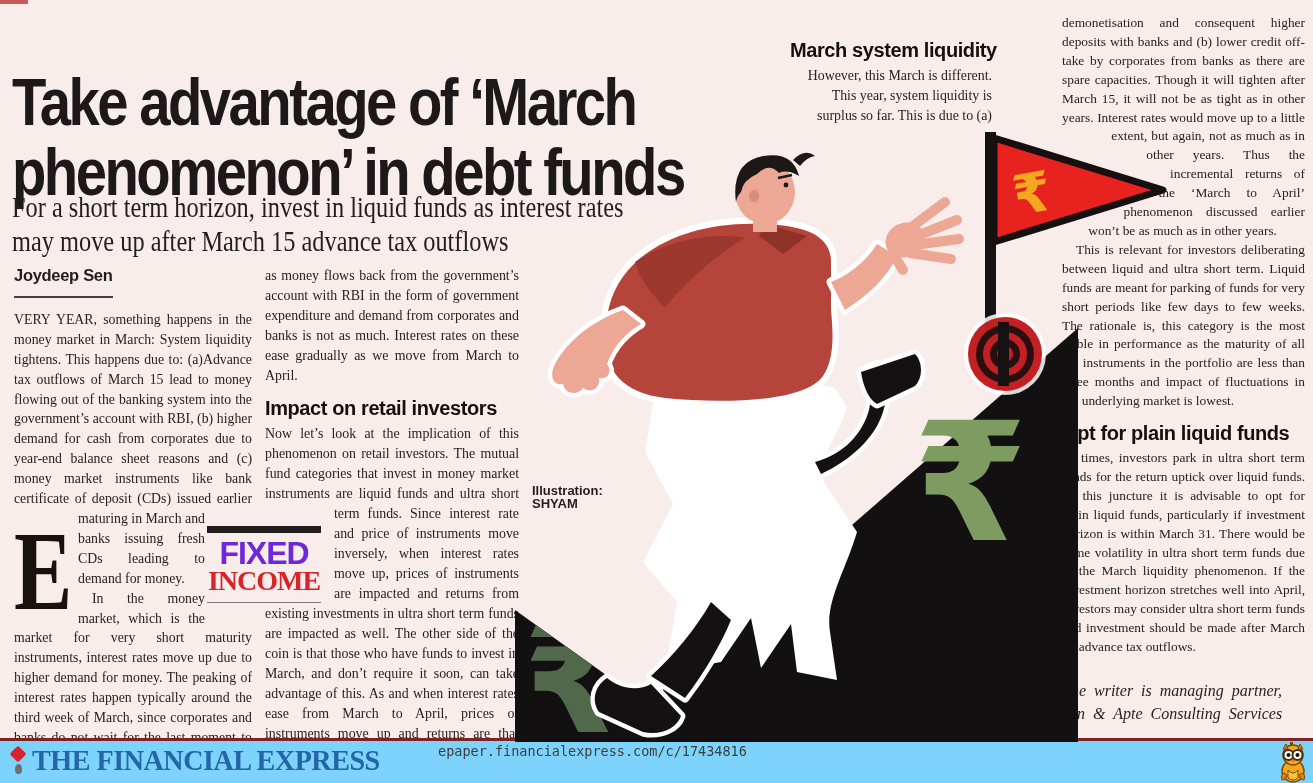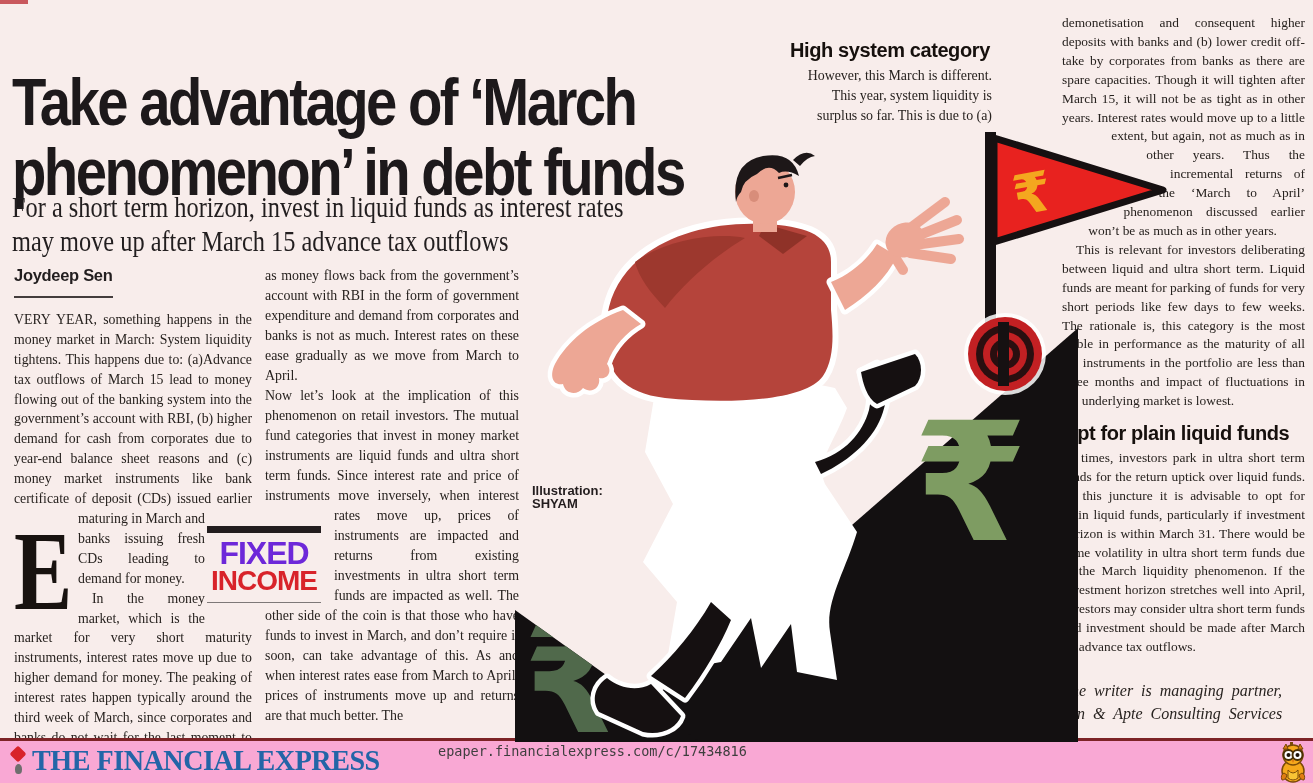--- a/index.html
+++ b/index.html
@@ -66,34 +66,34 @@
 
   
   .badge{
     position:absolute;left:207px;top:526px;width:114px;text-align:center;
     font-family:"Liberation Sans",sans-serif;font-weight:700;
   }
   .badge-bar{height:7px;background:#231d1e;margin-bottom:7px;}
   .badge-fixed{font-size:32px;line-height:26px;letter-spacing:-1px;color:#6d28d9;}
   .badge-income{
     font-size:28px;line-height:30px;letter-spacing:-1px;color:#d8232a;
-    border-bottom:1.5px solid #7e7878;padding-bottom:6px;
+    border-bottom:1.5px solid #7e7878;padding-bottom:6px;font-family:Liberation Serif, serif;
   }
 
   .illus-credit{
     position:absolute;left:532px;top:484px;
     font-family:"Liberation Sans",sans-serif;font-weight:700;
     font-size:13px;line-height:13px;color:#231d1e;z-index:3;
   }
   .illus-credit span{display:block;}
   .illus{position:absolute;left:515px;top:132px;width:660px;height:610px;z-index:2;pointer-events:none;}
 
   
   .footer-rule{position:absolute;left:0;top:738px;width:1313px;height:3px;background:#7d2326;}
-  .footer{position:absolute;left:0;top:741px;width:1313px;height:42px;background:#f9a8d4;}
+  .footer{position:absolute;left:0;top:741px;width:1313px;height:42px;background:#7dd3fc;}
   .fe-mark{position:absolute;left:10px;top:6px;width:16px;height:30px;}
   .fe-mark .m-top{width:12px;height:12px;background:#d8232a;transform:rotate(45deg);margin:1px auto 0;border-radius:2px;}
   .fe-mark .m-bot{width:7px;height:10px;background:#6e6e6e;margin:4px auto 0;border-radius:50% 50% 45% 45%;}
   .fe-brand{
     position:absolute;left:32px;top:3px;
     font-family:"Liberation Serif",serif;font-weight:700;font-size:29px;
     letter-spacing:-0.5px;color:#2365a7;transform:scaleX(0.97);transform-origin:0 0;
   }
   .fe-meta{
     position:absolute;left:438px;top:2px;
@@ -124,25 +124,26 @@
   <span class="s1b" aria-hidden="true"></span>
   <span class="dropcap">E</span>
   <p>VERY YEAR, something happens in the money market in March: System liquidity tightens. This happens due to: (a)Advance tax outflows of March 15 lead to money flowing out of the banking system into the government’s account with RBI, (b) higher demand for cash from corporates due to year-end balance sheet reasons and (c) money market instruments like bank certificate of deposit (CDs) issued earlier maturing in March and banks issuing fresh CDs leading to demand for money.</p>
   <p class="indent">In the money market, which is the market for very short maturity instruments, interest rates move up due to higher demand for money. The peaking of interest rates happen typically around the third week of March, since corporates and banks do not wait for the last moment to manage their balance sheets. System liquidity eases in April,</p>
 </div>
 
 <div class="bodycol col2">
   <span class="s2a" aria-hidden="true"></span>
   <span class="s2b" aria-hidden="true"></span>
   <p>as money flows back from the government’s account with RBI in the form of government expenditure and demand from corporates and banks is not as much. Interest rates on these ease gradually as we move from March to April.</p>
+  <h3 class="colheading">Impact on retail investors</h3>
   <p>Now let’s look at the implication of this phenomenon on retail investors. The mutual fund categories that invest in money market instruments are liquid funds and ultra short term funds. Since interest rate and price of instruments move inversely, when interest rates move up, prices of instruments are impacted and returns from existing investments in ultra short term funds are impacted as well. The other side of the coin is that those who have funds to invest in March, and don’t require it soon, can take advantage of this. As and when interest rates ease from March to April, prices of instruments move up and returns are that much better. The</p>
 </div>
 
 <div class="bodycol col3">
-  <h3 class="colheading">High system category</h3>
+  <h3 class="colheading">March system liquidity</h3>
   <p class="align-right">However, this March is different. This year, system liquidity is surplus so far. This is due to (a)</p>
 </div>
 
 <div class="bodycol col4">
   <span class="s4a" aria-hidden="true"></span>
   <span class="s4b" aria-hidden="true"></span>
   <p>demonetisation and consequent higher deposits with banks and (b) lower credit off-take by corporates from banks as there are spare capacities. Though it will tighten after March 15, it will not be as tight as in other years. Interest rates would move up to a little extent, but again, not as much as in other years. Thus the incremental returns of the ‘March to April’ phenomenon discussed earlier won’t be as much as in other years.</p>
   <p class="indent">This is relevant for investors deliberating between liquid and ultra short term. Liquid funds are meant for parking of funds for very short periods like few days to few weeks. The rationale is, this category is the most stable in performance as the maturity of all the instruments in the portfolio are less than three months and impact of fluctuations in the underlying market is lowest.</p>
   <h3 class="colheading">Opt for plain liquid funds</h3>
   <p>At times, investors park in ultra short term funds for the return uptick over liquid funds. At this juncture it is advisable to opt for plain liquid funds, particularly if investment horizon is within March 31. There would be some volatility in ultra short term funds due to the March liquidity phenomenon. If the investment horizon stretches well into April, investors may consider ultra short term funds and investment should be made after March 15 advance tax outflows.</p>

